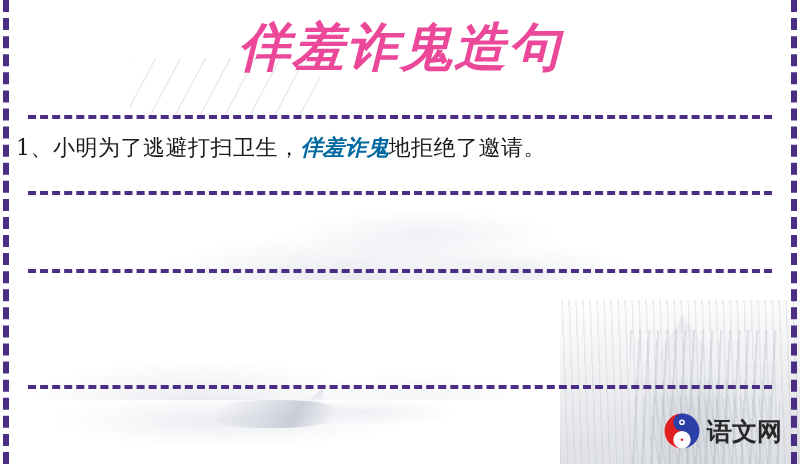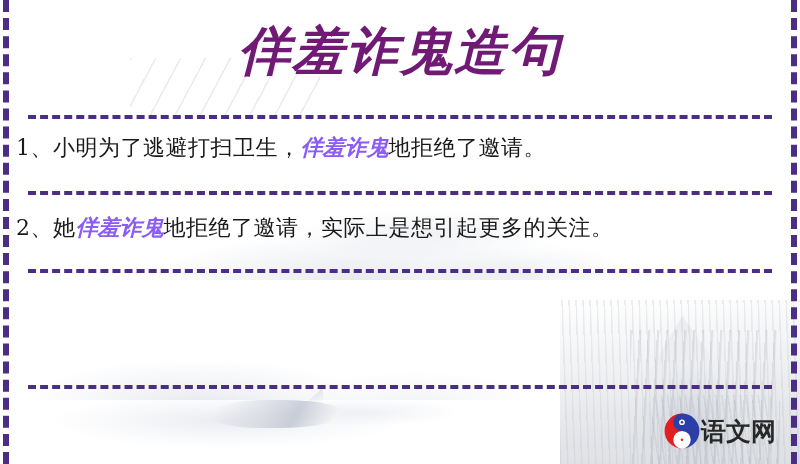--- a/index.html
+++ b/index.html
@@ -119,25 +119,25 @@
     z-index: 2;
     width: 800px;
     height: 464px;
   }
 
   .title {
     position: absolute;
     left: 0; right: 0;
     top: 22px;
     text-align: center;
-    font-family: Liberation Sans, sans-serif;
+    font-family: Liberation Mono, monospace;
     font-size: 52px;
     font-weight: bold;
     font-style: italic;
-    color: #701a75;
+    color: #ec4899;
     letter-spacing: 2px;
     line-height: 1.15;
     white-space: nowrap;
   }
 
   .rule {
     position: absolute;
     left: 28px;
     right: 28px;
     height: 0;
@@ -157,41 +157,42 @@
     font-size: 22px;
     line-height: 38px;
     color: #1a1a1a;
     letter-spacing: 0.5px;
   }
   .sentence.s1 { top: 128px; }
   .sentence.s2 { top: 208px; }
   .sentence.s3 { top: 286px; }
 
   .kw {
-    color: #8b5cf6;
+    color: #0369a1;
     font-weight: bold;
     font-style: italic;
     letter-spacing: 0px;
   }
 
   
   .logo {
     position: absolute;
     left: 663px;
     top: 412px;
     display: flex;
     align-items: center;
     z-index: 4;
   }
   .logo-mark {
     width: 38px;
     height: 38px;
     flex: 0 0 auto;
   }
   .logo-text {
+    margin-left: 6px;
     font-family: "DejaVu Sans", "Liberation Sans", sans-serif;
     font-size: 25px;
     font-weight: bold;
     color: #272727;
     letter-spacing: 0px;
     line-height: 1;
     white-space: nowrap;
   }
 </style>
 </head>
@@ -218,23 +219,20 @@
     <div class="title">佯羞诈鬼造句</div>
 
     <div class="rule r1"></div>
 
     <div class="sentence s1">
       <span>1、</span><span>小明为了逃避打扫卫生，</span><span class="kw">佯羞诈鬼</span><span>地拒绝了邀请。</span>
     </div>
 
     <div class="rule r2"></div>
 
-    <div class="sentence s2">
-      <span>2、</span><span>她</span><span class="kw">佯羞诈鬼</span><span>地拒绝了邀请，实际上是想引起更多的关注。</span>
-    </div>
 
     <div class="rule r3"></div>
 
 
     <div class="rule r4"></div>
 
     <div class="logo">
       <svg class="logo-mark" viewBox="0 0 100 100">
         <circle cx="50" cy="50" r="46" fill="#ffffff"></circle>
         <path d="M50 4 A46 46 0 0 0 50 96 A23 23 0 0 1 50 50 A23 23 0 0 0 50 4 Z" fill="#e02020"></path>

